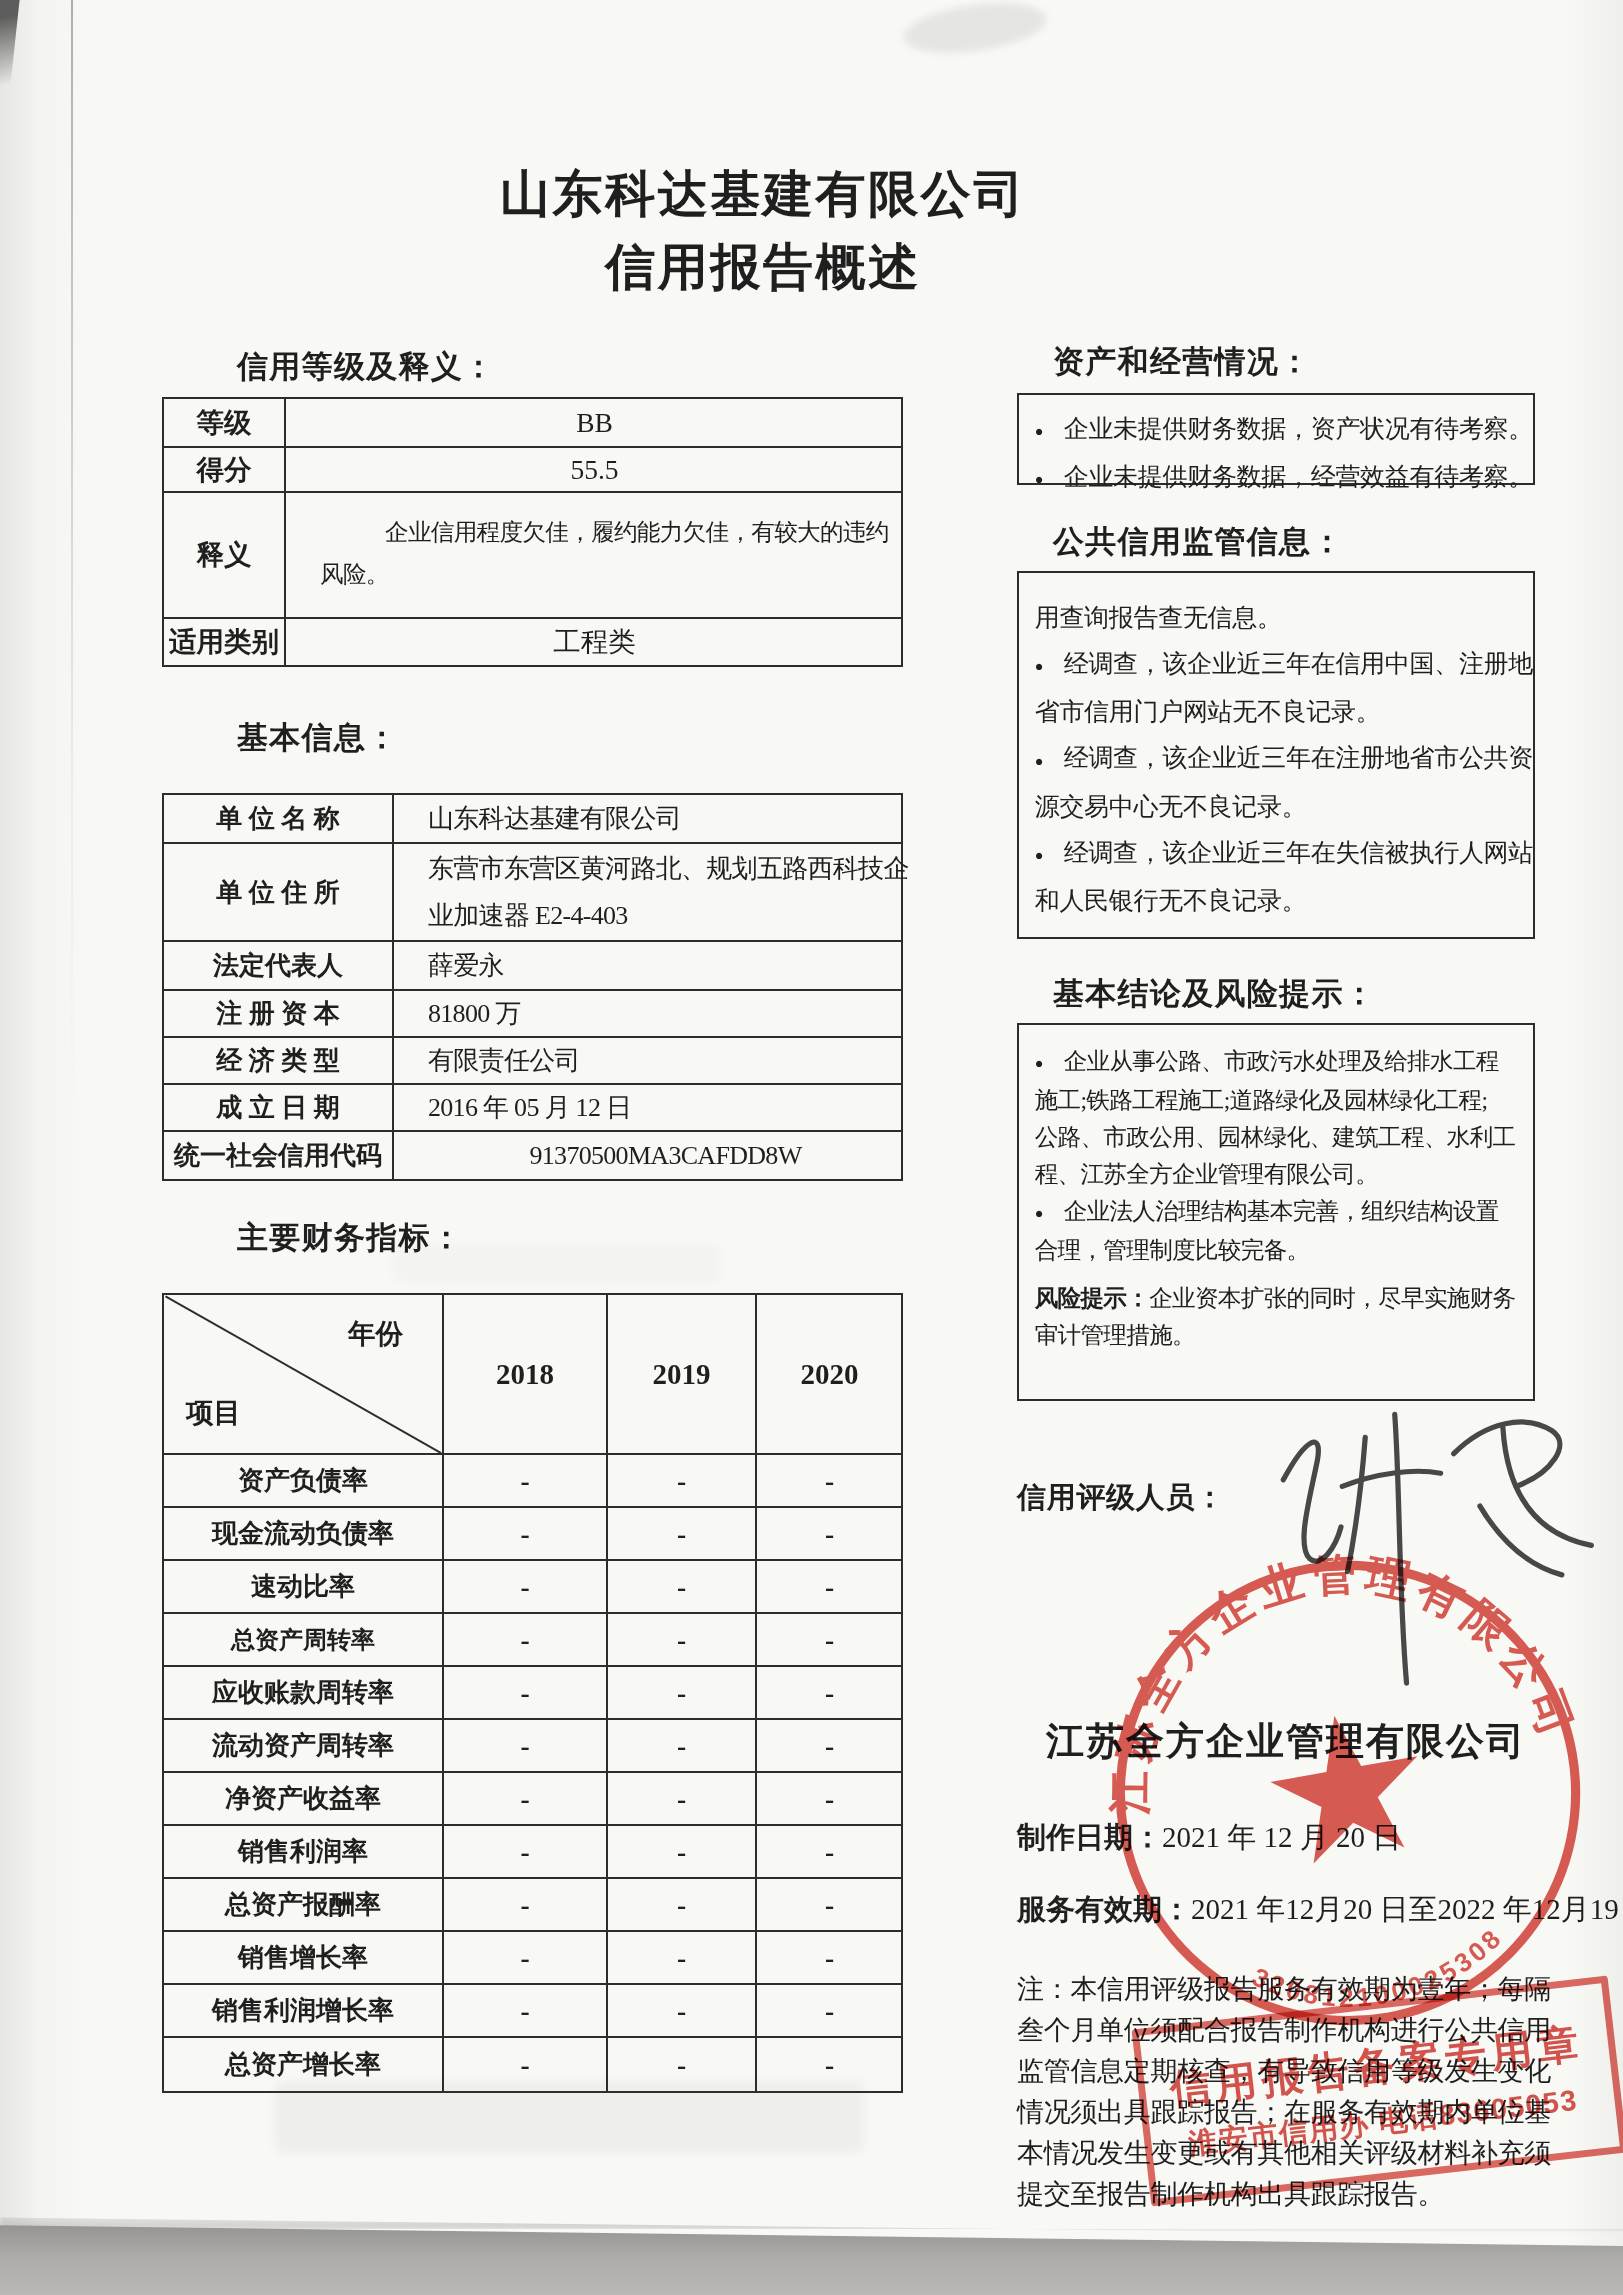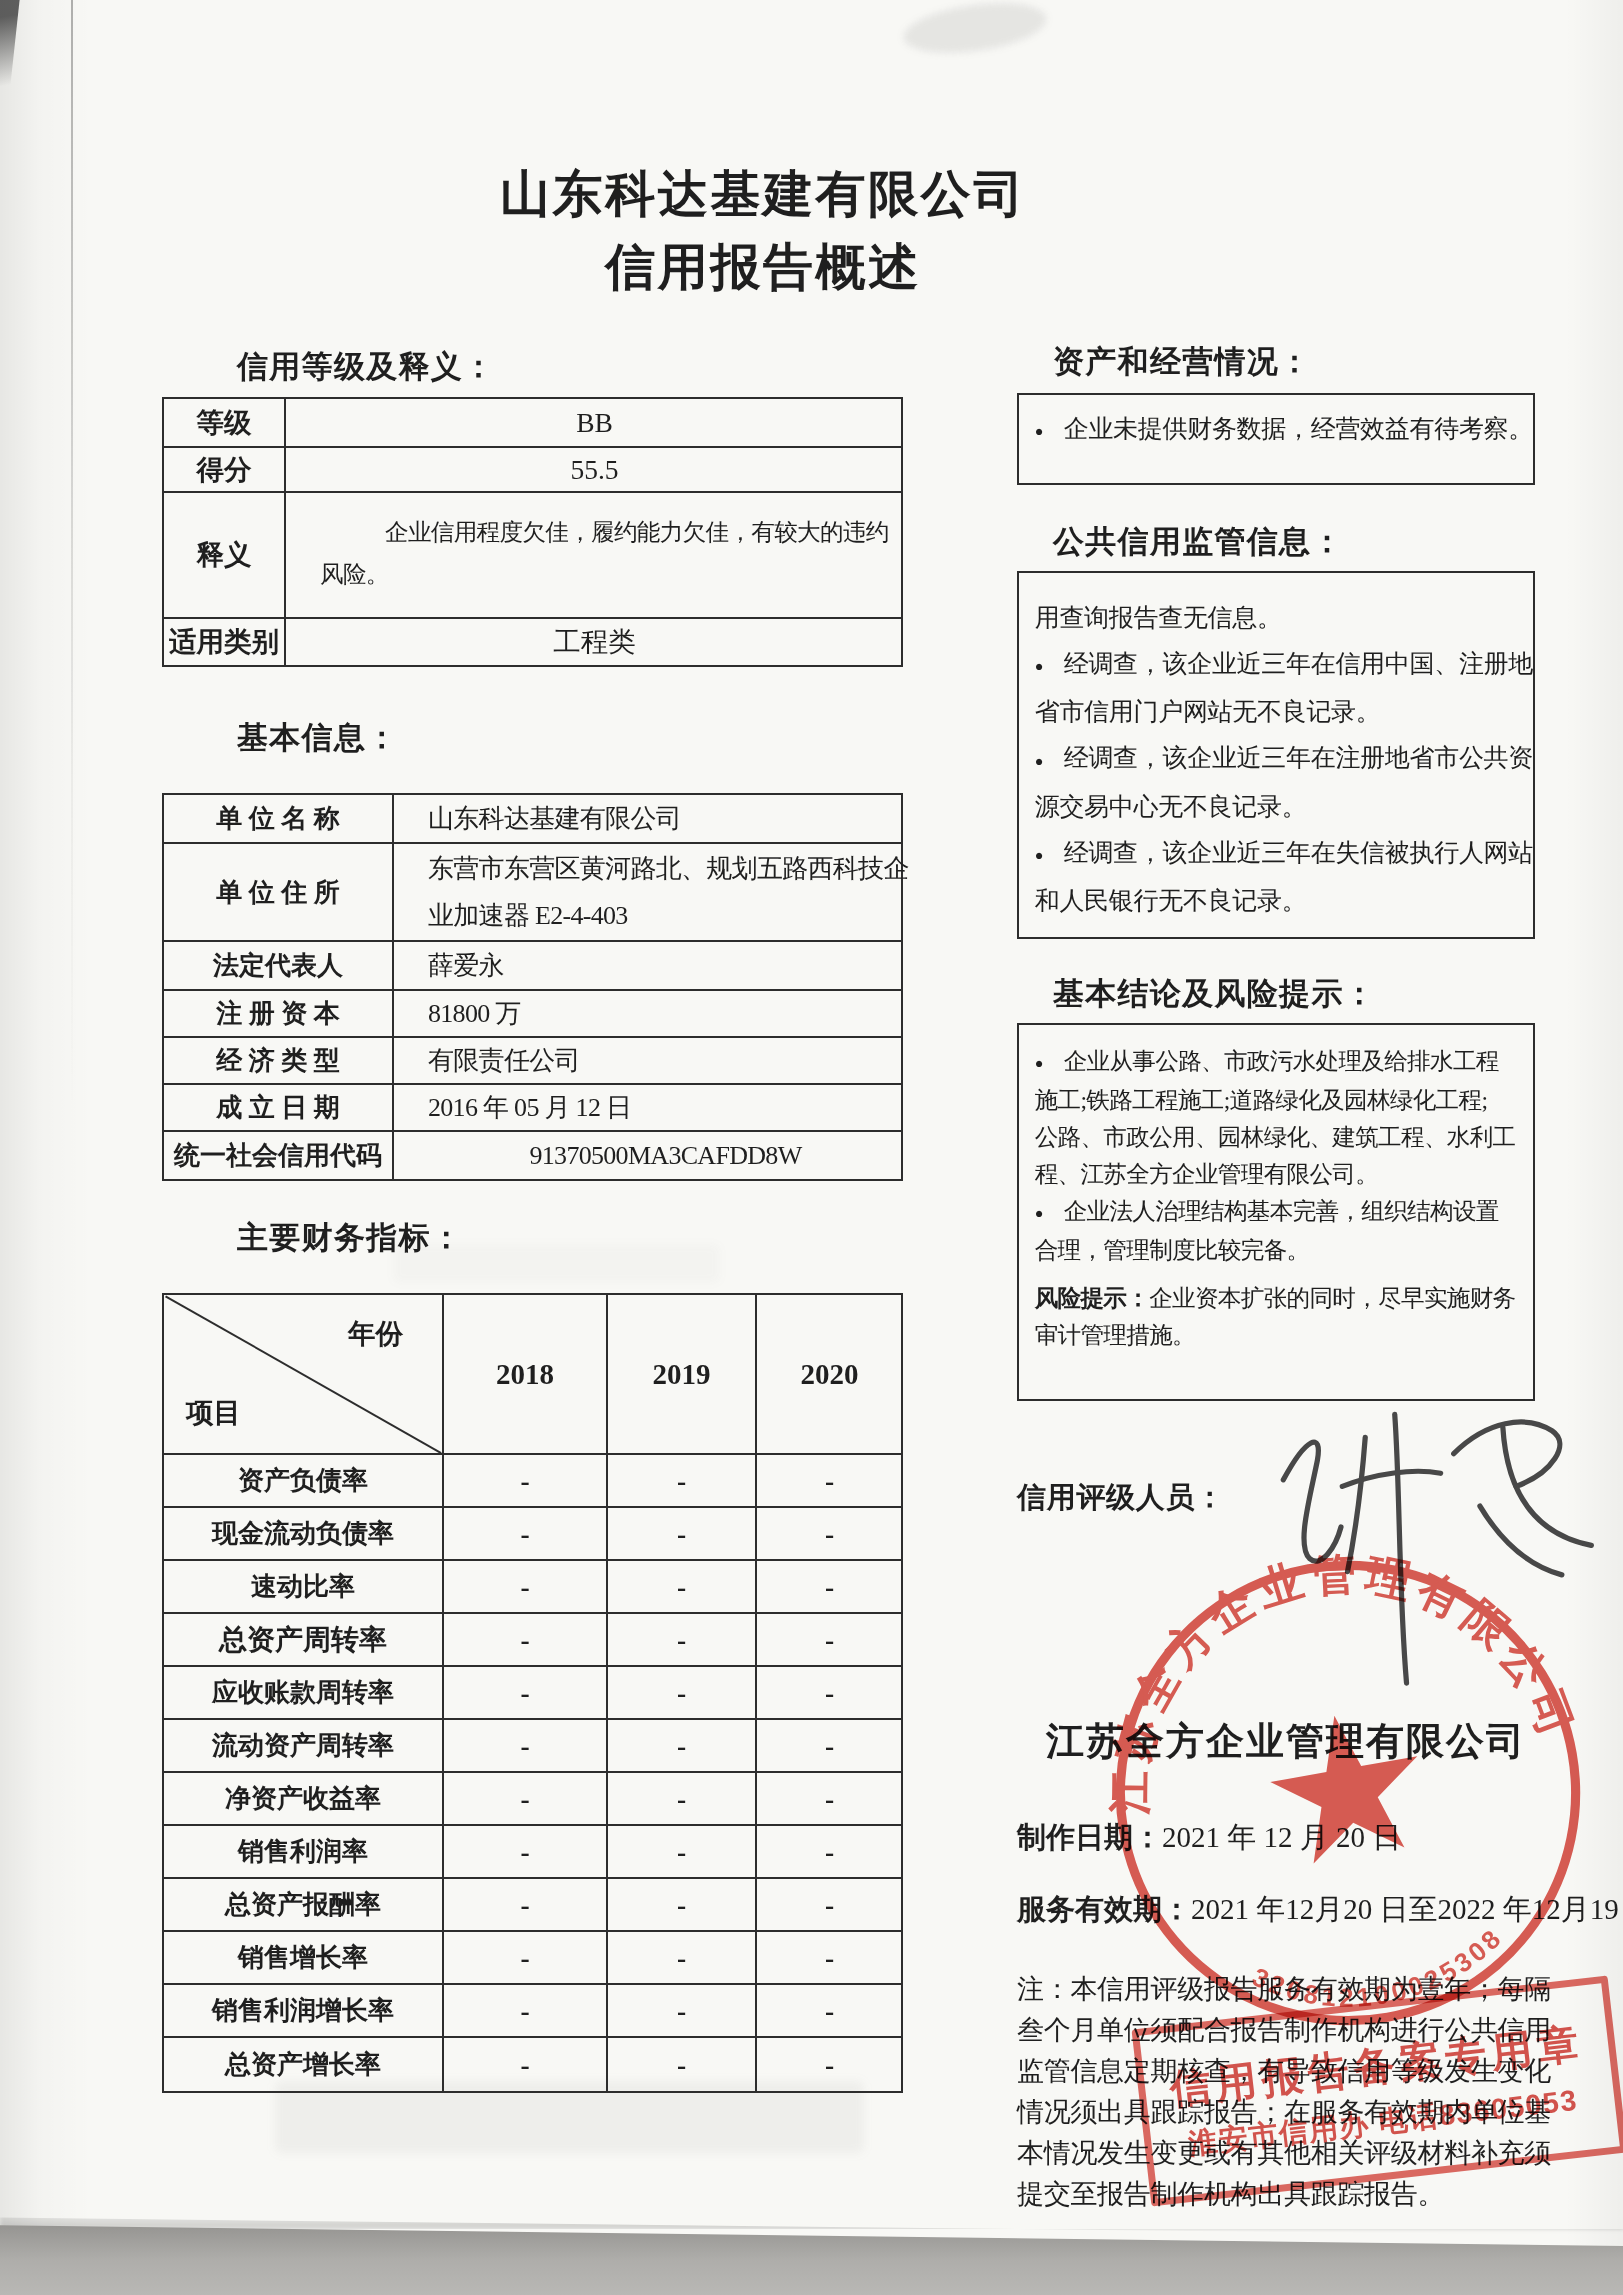--- a/index.html
+++ b/index.html
@@ -152,21 +152,21 @@
     <div class="cell" style="height: 53px; font-weight: bold;">-</div>
     <div class="cell no-r" style="height: 53px; font-weight: bold;">-</div>
     <div class="cell lbl" style="height: 53px; font-size: 26px;">现金流动负债率</div>
     <div class="cell" style="height: 53px; font-weight: bold;">-</div>
     <div class="cell" style="height: 53px; font-weight: bold;">-</div>
     <div class="cell no-r" style="height: 53px; font-weight: bold;">-</div>
     <div class="cell lbl" style="height: 53px; font-size: 26px;">速动比率</div>
     <div class="cell" style="height: 53px; font-weight: bold;">-</div>
     <div class="cell" style="height: 53px; font-weight: bold;">-</div>
     <div class="cell no-r" style="height: 53px; font-weight: bold;">-</div>
-    <div class="cell lbl" style="height: 53px; font-size: 28px;">总资产周转率</div>
+    <div class="cell lbl" style="height: 53px; font-size: 24px;">总资产周转率</div>
     <div class="cell" style="height: 53px; font-weight: bold;">-</div>
     <div class="cell" style="height: 53px; font-weight: bold;">-</div>
     <div class="cell no-r" style="height: 53px; font-weight: bold;">-</div>
     <div class="cell lbl" style="height: 53px; font-size: 26px;">应收账款周转率</div>
     <div class="cell" style="height: 53px; font-weight: bold;">-</div>
     <div class="cell" style="height: 53px; font-weight: bold;">-</div>
     <div class="cell no-r" style="height: 53px; font-weight: bold;">-</div>
     <div class="cell lbl" style="height: 53px; font-size: 26px;">流动资产周转率</div>
     <div class="cell" style="height: 53px; font-weight: bold;">-</div>
     <div class="cell" style="height: 53px; font-weight: bold;">-</div>
@@ -192,20 +192,21 @@
     <div class="cell" style="height: 53px; font-weight: bold;">-</div>
     <div class="cell no-r" style="height: 53px; font-weight: bold;">-</div>
     <div class="cell lbl no-b" style="height: 53px; font-size: 26px;">总资产增长率</div>
     <div class="cell no-b" style="height: 53px; font-weight: bold;">-</div>
     <div class="cell no-b" style="height: 53px; font-weight: bold;">-</div>
     <div class="cell no-r no-b" style="height: 53px; font-weight: bold;">-</div>
   </div>
 
 <div class="abs h" style="left:1053px;top:341px;">资产和经营情况：</div>
 <div class="abs box" id="box-assets" style="left:1017px;top:393px;width:518px;height:92px;padding-top:10.5px;">
+    <div class="line"><span class="bullet" style="font-size: 14.4px;">●</span>企业未提供财务数据，资产状况有待考察。</div>
     <div class="line"><span class="bullet" style="font-size: 14.4px;">●</span>企业未提供财务数据，经营效益有待考察。</div>
   </div>
 
 <div class="abs h" style="left:1053px;top:521px;">公共信用监管信息：</div>
 <div class="abs box" id="box-public" style="left:1017px;top:571px;width:518px;height:368px;padding-top:22px;">
     <div class="line cont">用查询报告查无信息。</div>
     <div class="line"><span class="bullet" style="font-size: 14.4px;">●</span>经调查，该企业近三年在信用中国、注册地</div>
     <div class="line cont">省市信用门户网站无不良记录。</div>
     <div class="line"><span class="bullet" style="font-size: 14.4px;">●</span>经调查，该企业近三年在注册地省市公共资</div>
     <div class="line cont">源交易中心无不良记录。</div>

